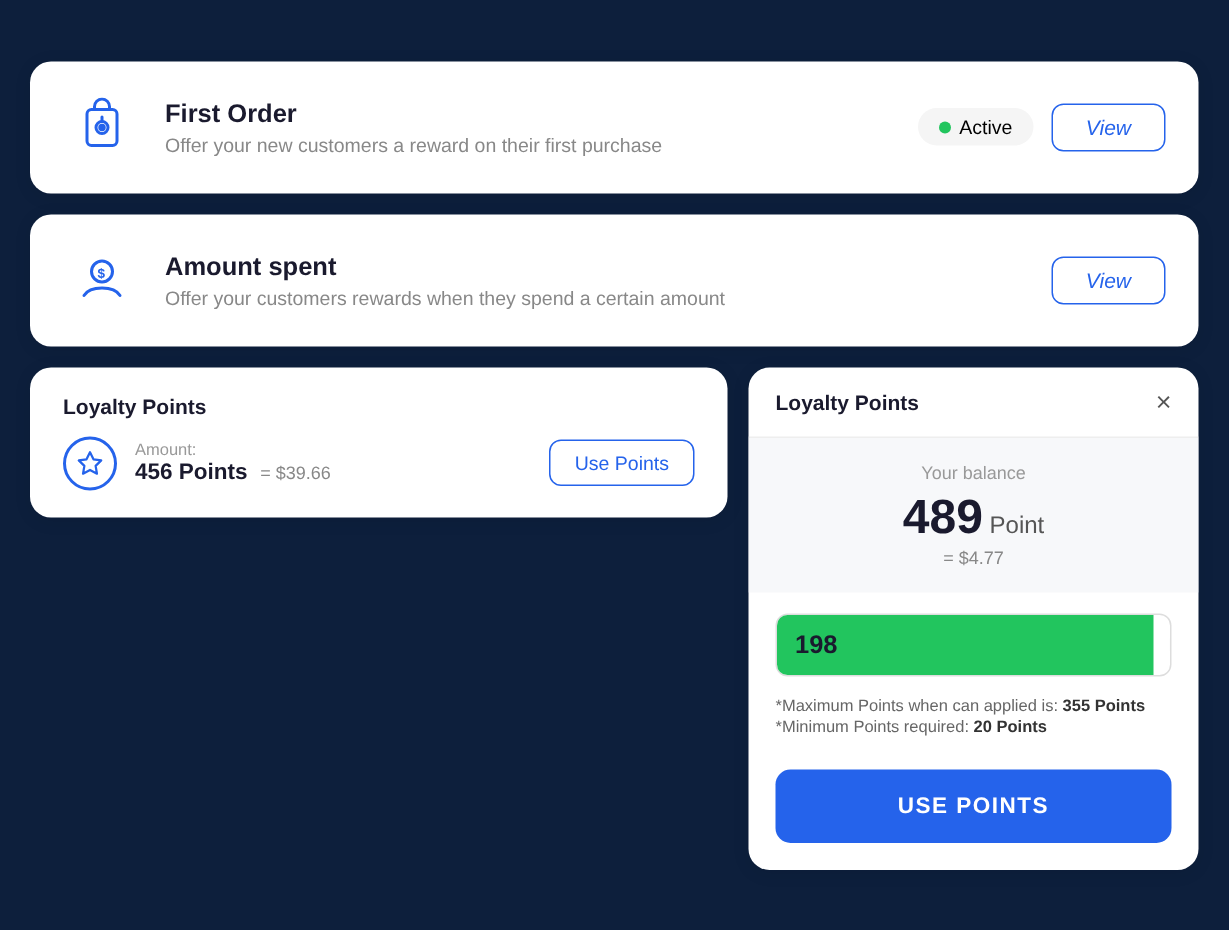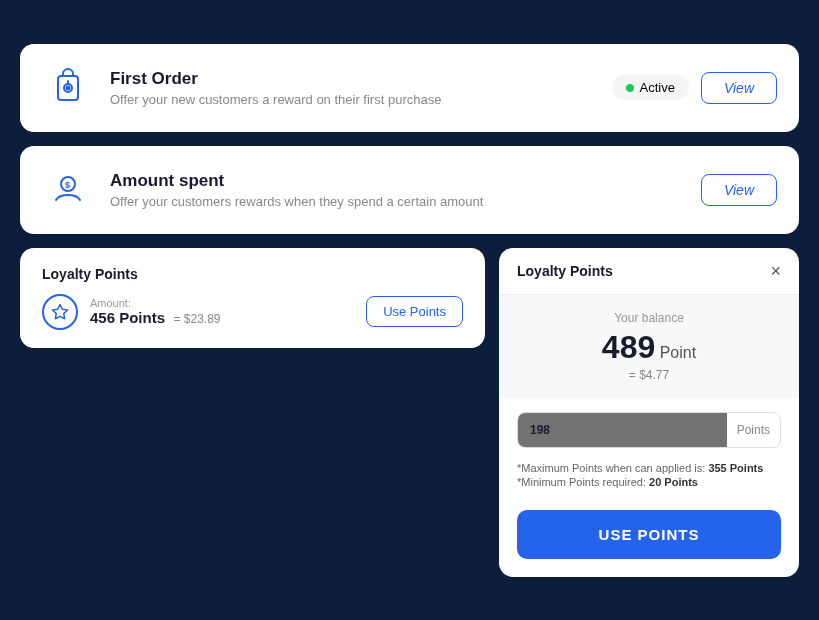--- a/index.html
+++ b/index.html
@@ -259,24 +259,24 @@
       align-items: center;
       border: 1.5px solid #ddd;
       border-radius: 8px;
       overflow: hidden;
     }
     .points-input {
       flex: 1;
       border: none;
       outline: none;
       padding: 10px 12px;
-      font-size: 12px;
+      font-size: 17px;
       font-weight: 600;
       color: #1a1a2e;
-      background: #737373;
+      background: #22c55e;
     }
     .points-label-right {
       padding: 0 10px;
       font-size: 12px;
       color: #888;
       display: flex;
       align-items: center;
       gap: 4px;
     }
     .panel-notes {
@@ -357,21 +357,21 @@
         <div class="loyalty-small-title">Loyalty Points</div>
         <div class="loyalty-small-body">
           <div class="loyalty-icon-wrap">
             <svg width="18" height="18" viewBox="0 0 24 24" fill="none" stroke="#2563eb" stroke-width="2" stroke-linecap="round" stroke-linejoin="round">
               <polygon points="12,2 15.09,8.26 22,9.27 17,14.14 18.18,21.02 12,17.77 5.82,21.02 7,14.14 2,9.27 8.91,8.26"></polygon>
             </svg>
           </div>
           <div class="loyalty-info">
             <div class="loyalty-balance-label">Amount:</div>
             <span class="loyalty-points-val">456 Points</span>
-            <span class="loyalty-dollar">= $23.89</span>
+            <span class="loyalty-dollar">= $39.66</span>
           </div>
           <button class="use-points-btn">Use Points</button>
         </div>
       </div>
 
     </div>
 
     <div class="loyalty-panel bottom-right">
       <div class="panel-header">
         <span class="panel-title">Loyalty Points</span>

